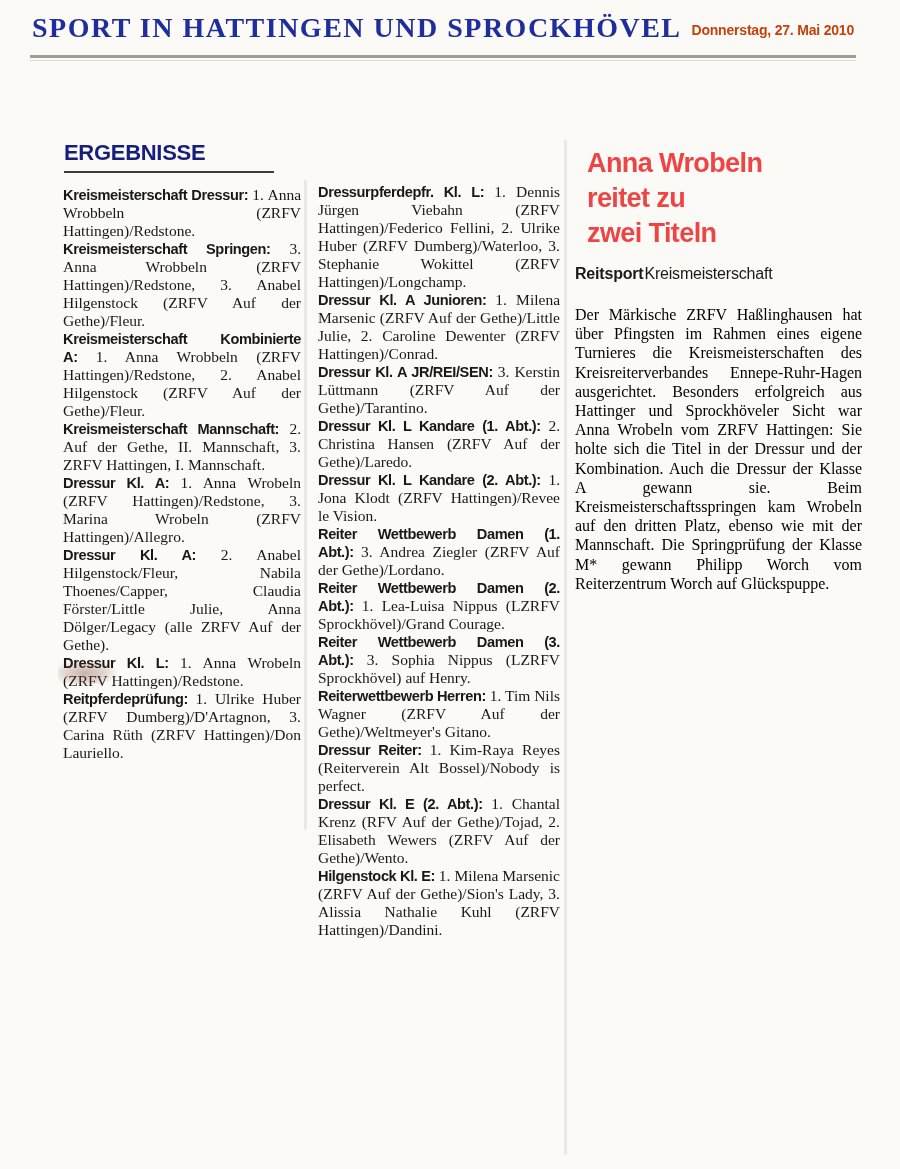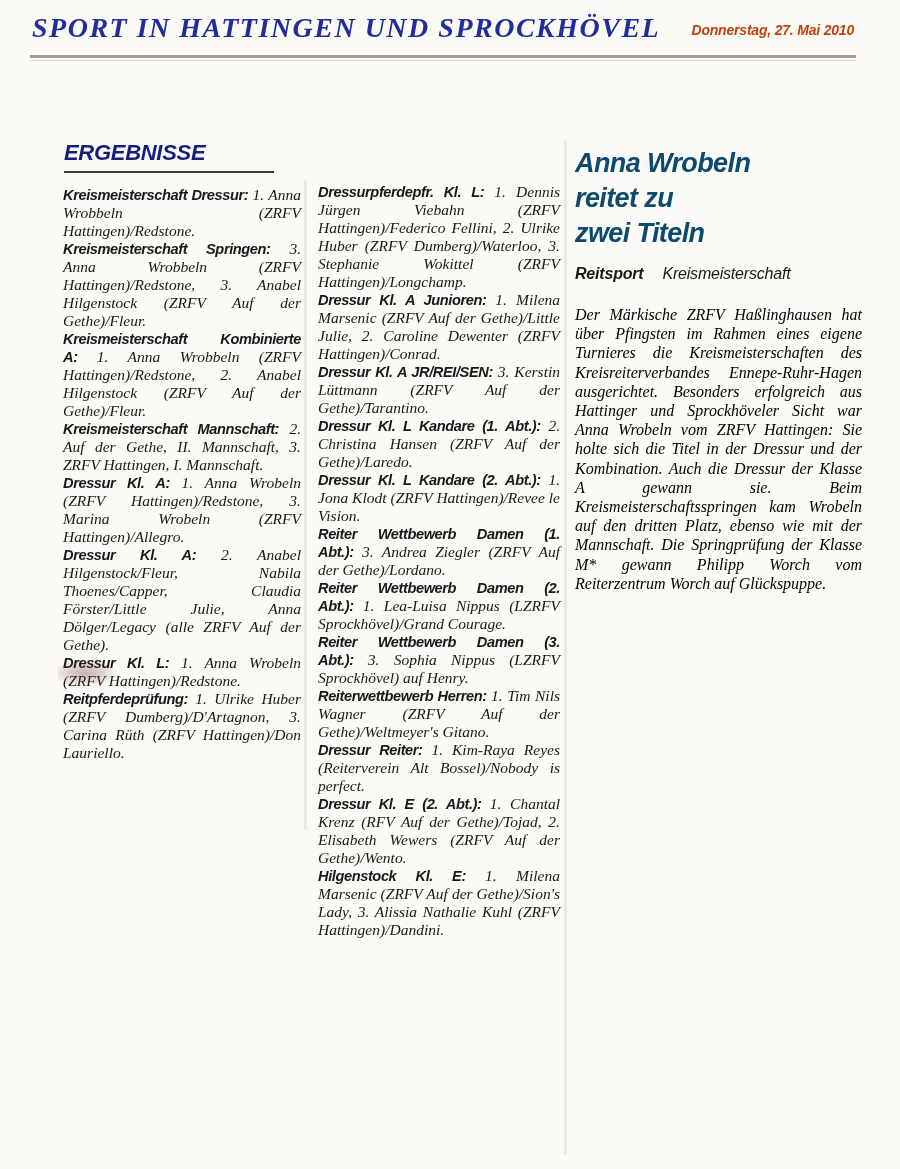--- a/index.html
+++ b/index.html
@@ -4,21 +4,21 @@
 <style>
   html, body {
     margin: 0; padding: 0;
     width: 900px; height: 1169px;
     background: #fbfaf6;
     font-family: "Liberation Serif", serif;
     color: #181818;
     overflow: hidden;
     position: relative;
   }
-  .page { position: relative; width: 900px; height: 1169px; font-style: italic; }
+  .page { position: relative; width: 900px; height: 1169px; }
 
   
   .masthead {
     position: absolute; left: 30px; top: 10px; width: 840px; height: 44px;
   }
   .masthead-title {
     position: absolute; left: 2px; top: 2px;
     font-family: "Liberation Serif", serif;
     font-weight: bold;
     font-size: 28px;
@@ -77,32 +77,32 @@
   .res-label::after { content: "\00a0"; }
 
   
   .article { position: absolute; left: 575px; top: 146px; width: 287px; }
   .article-headline {
     font-family: "Liberation Sans", sans-serif;
     font-weight: bold;
     font-size: 27px;
     line-height: 35px;
     letter-spacing: -0.6px;
-    color: #0c4a6e;
-    margin: 0 0 14px 0;
+    color: #ef4444;
+    margin: 0 0 14px 12px;
   }
   .article-kicker {
     font-family: "Liberation Sans", sans-serif;
     font-size: 16px;
     letter-spacing: -0.2px;
     color: #1a1918;
     margin: 0 0 22px 0;
     white-space: nowrap;
   }
-  .article-kicker .kicker-bold { font-weight: bold; margin-right: 19px; }
+  .article-kicker .kicker-bold { font-weight: bold; margin-right: 1px; }
   .article-body {
     font-family: "Liberation Serif", serif;
     font-size: 16px;
     line-height: 19.2px;
     text-align: justify;
     hyphens: auto;
     -webkit-hyphens: auto;
     margin: 0;
     color: #000000;
   }

